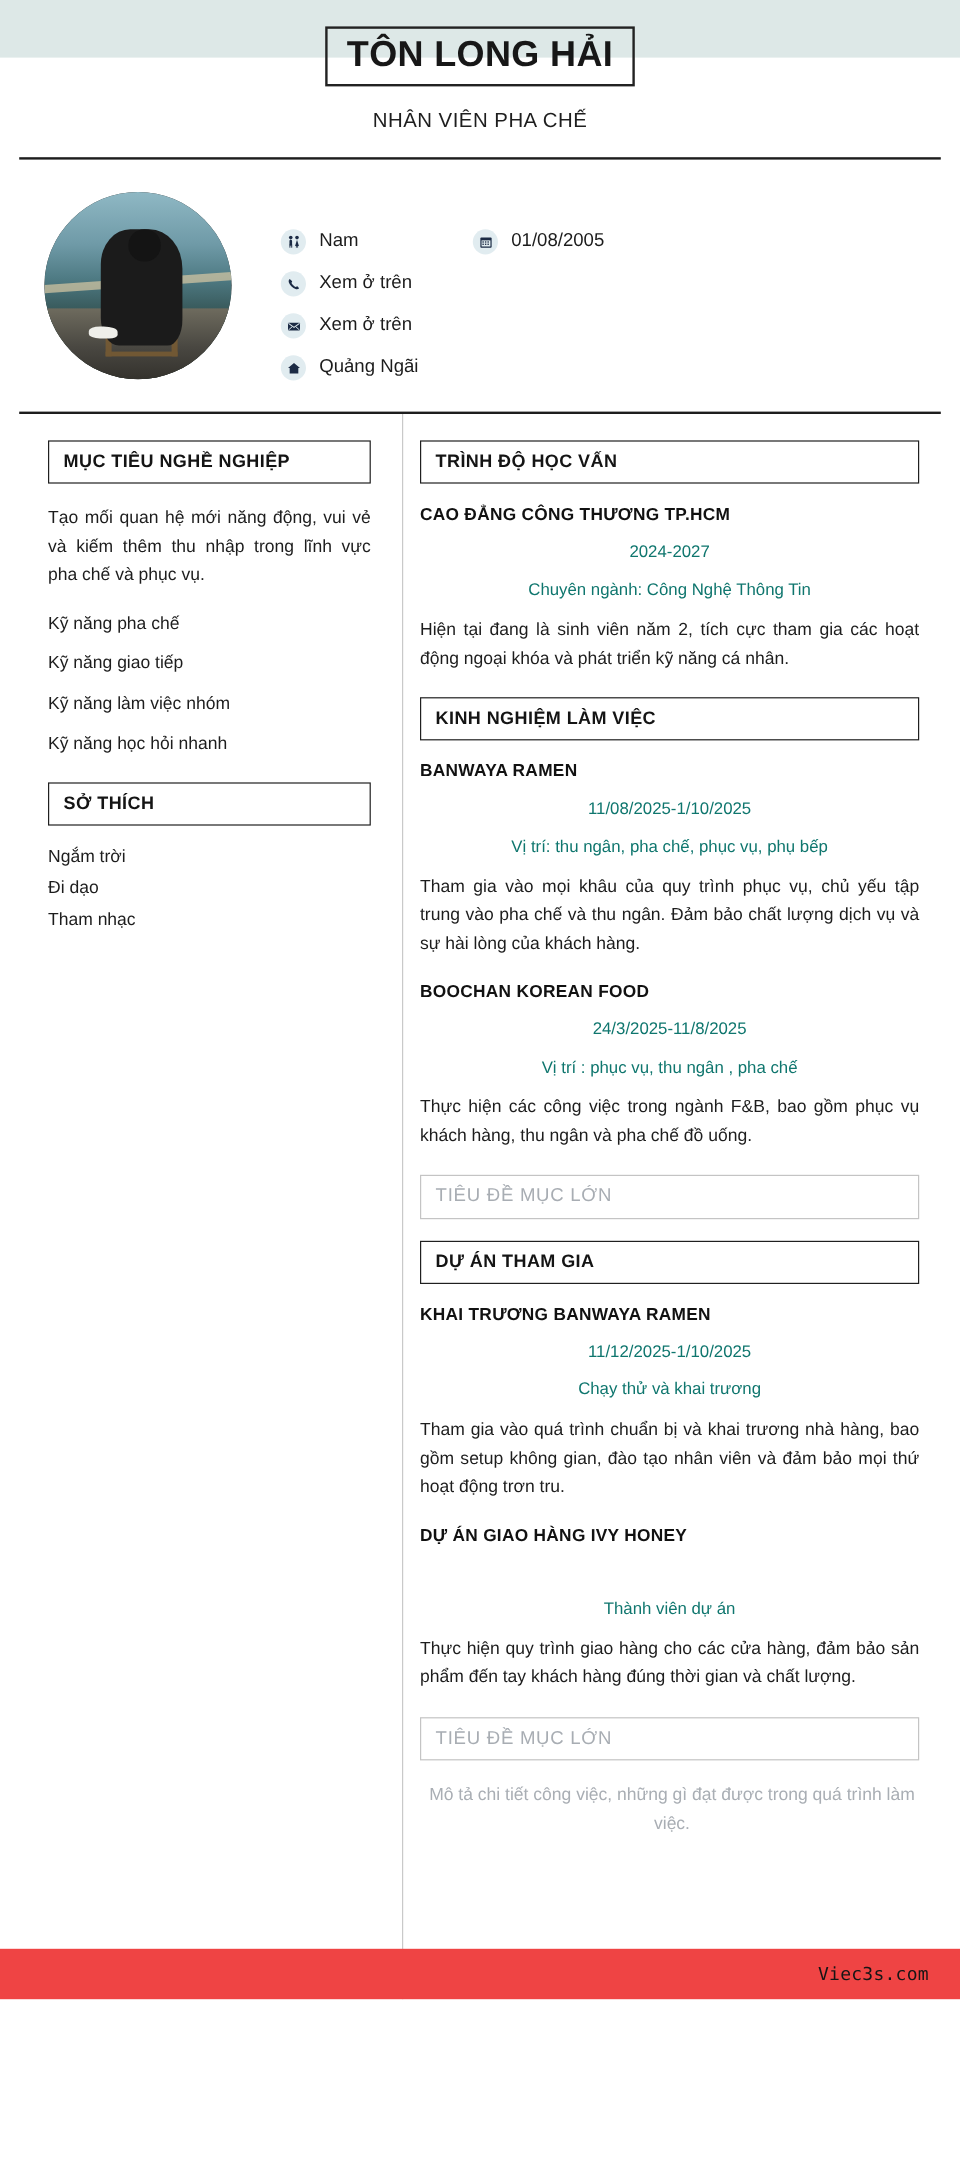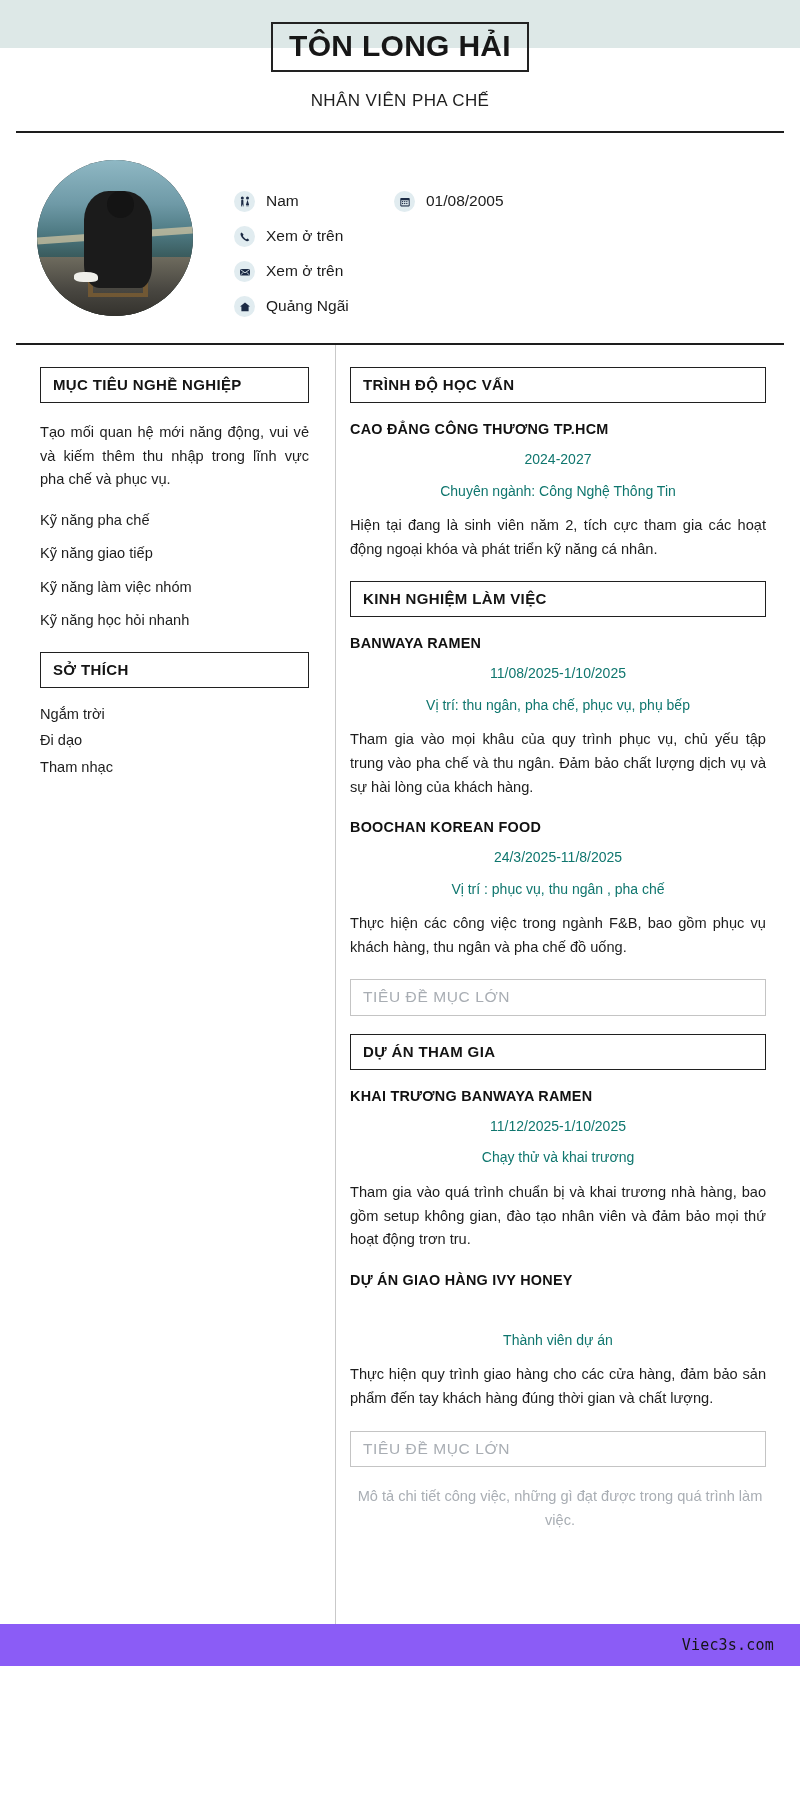--- a/index.html
+++ b/index.html
@@ -261,21 +261,21 @@
     margin: 0 0 6px 0;
   }
   .spacer-lg { height: 30px; }
 
   
   .footer {
     position: absolute;
     left: 0; bottom: 0;
     width: 800px;
     height: 42px;
-    background: #8b5cf6;
+    background: #ef4444;
     display: flex;
     align-items: center;
     justify-content: flex-end;
     padding-right: 26px;
   }
   .footer .brand {
     font-family: "DejaVu Sans Mono", monospace;
     font-size: 15px;
     color: #151515;
     letter-spacing: 0.2px;

